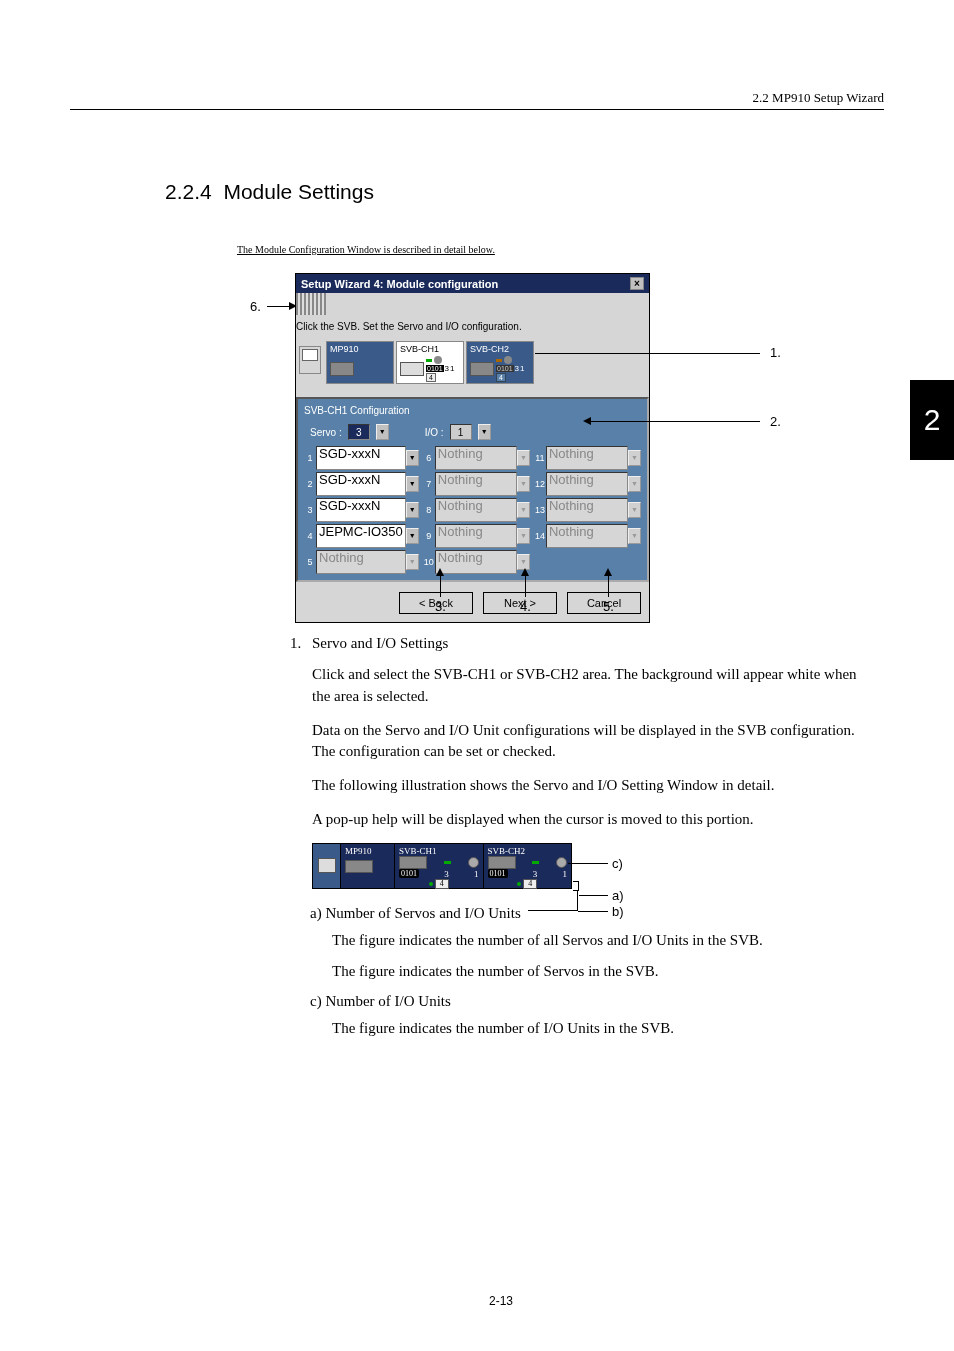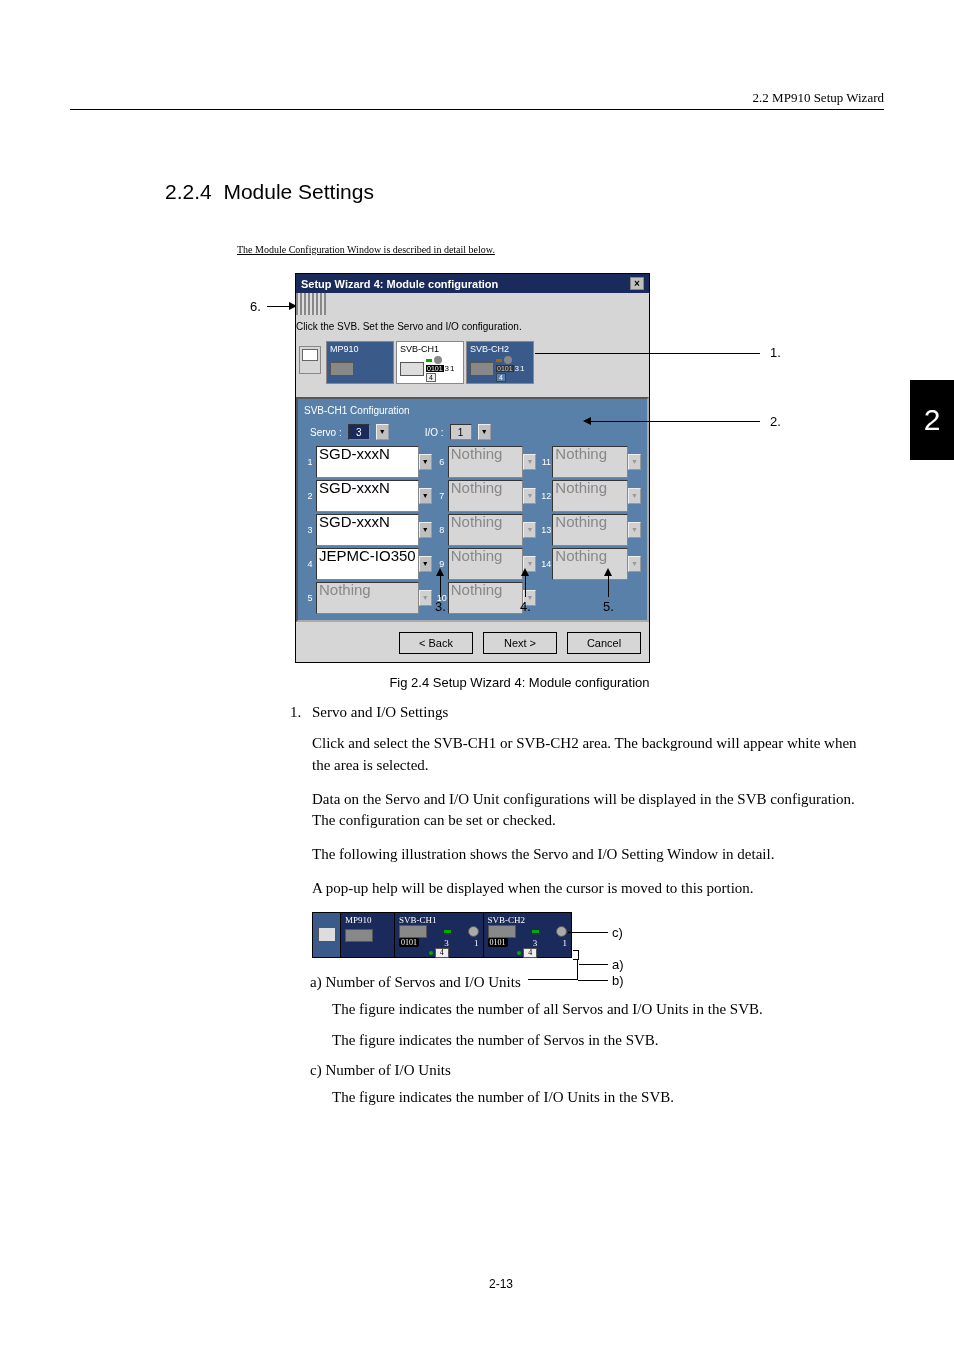--- a/index.html
+++ b/index.html
@@ -189,24 +189,24 @@
     }
     .slot-num {
       width: 12px;
       background: #5880a8;
       color:#fff;
       font-size: 9px;
       text-align: center;
     }
     .slot-input {
       flex: 1;
-      height: 32px;
+      height: 24px;
       background: #fff;
       border: 1px inset #888;
-      font-size: 15px;
+      font-size: 13px;
       padding: 0 2px;
       line-height: 14px;
       overflow: hidden;
       white-space: nowrap;
     }
     .slot-input.disabled {
       background: #d6d6d6;
       color: #888;
     }
     .slot-dd {
@@ -356,21 +356,21 @@
       height: 80px;
       background: #000;
       color: #fff;
       font-family: Arial, sans-serif;
       font-size: 30px;
       text-align: center;
       line-height: 80px;
     }
     .page-num {
       position: absolute;
-      bottom: 60px;
+      bottom: 43px;
       width: 100%;
       text-align: center;
       font-family: Arial, sans-serif;
       font-size: 12px;
       padding-left: 48px;
     }
   </style>
 </head>
 <body>
 
@@ -558,21 +558,20 @@
     <div class="callout" style="left:180px; top:326px;">3.</div>
     <div class="callout-line-v" style="left:270px; top:300px; height:24px;"></div>
     <div class="callout" style="left:265px; top:326px;">4.</div>
     <div class="callout-line-v" style="left:353px; top:300px; height:24px;"></div>
     <div class="arrow-up" style="left:181px; top:295px;"></div>
     <div class="arrow-up" style="left:266px; top:295px;"></div>
     <div class="arrow-up" style="left:349px; top:295px;"></div>
     <div class="callout" style="left:348px; top:326px;">5.</div>
   </div>
 
-  <div class="fig-caption">Fig 2.4  Setup Wizard 4: Module configuration</div>
 
   <div class="numbered-list">
     <div>
       <span class="list-num">1.</span>
       <div class="list-body">
         <div class="list-heading">Servo and I/O Settings</div>
         <p class="list-para">Click and select the SVB-CH1 or SVB-CH2 area. The background will appear white when the area is selected.</p>
         <p class="list-para">Data on the Servo and I/O Unit configurations will be displayed in the SVB configuration. The configuration can be set or checked.</p>
         <p class="list-para">The following illustration shows the Servo and I/O Setting Window in detail.</p>
         <p class="list-para">A pop-up help will be displayed when the cursor is moved to this portion.</p>

